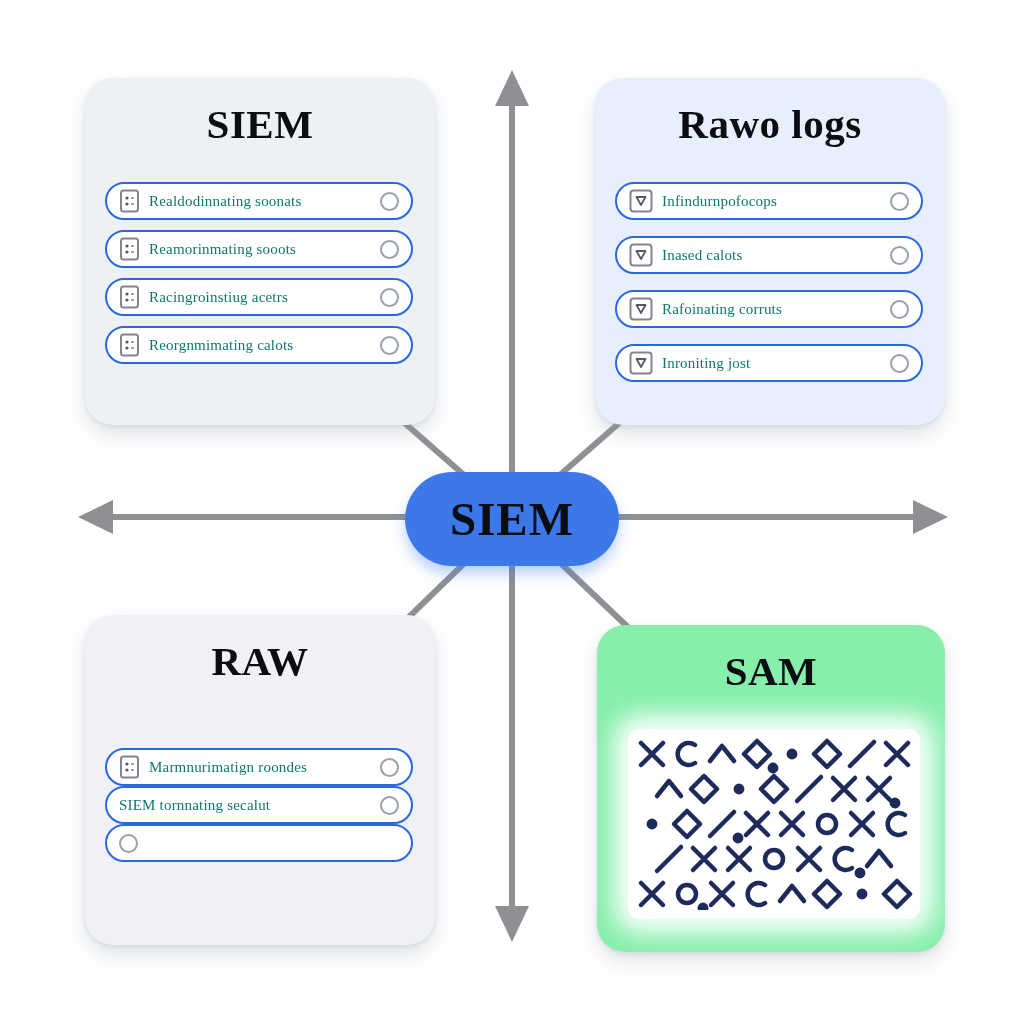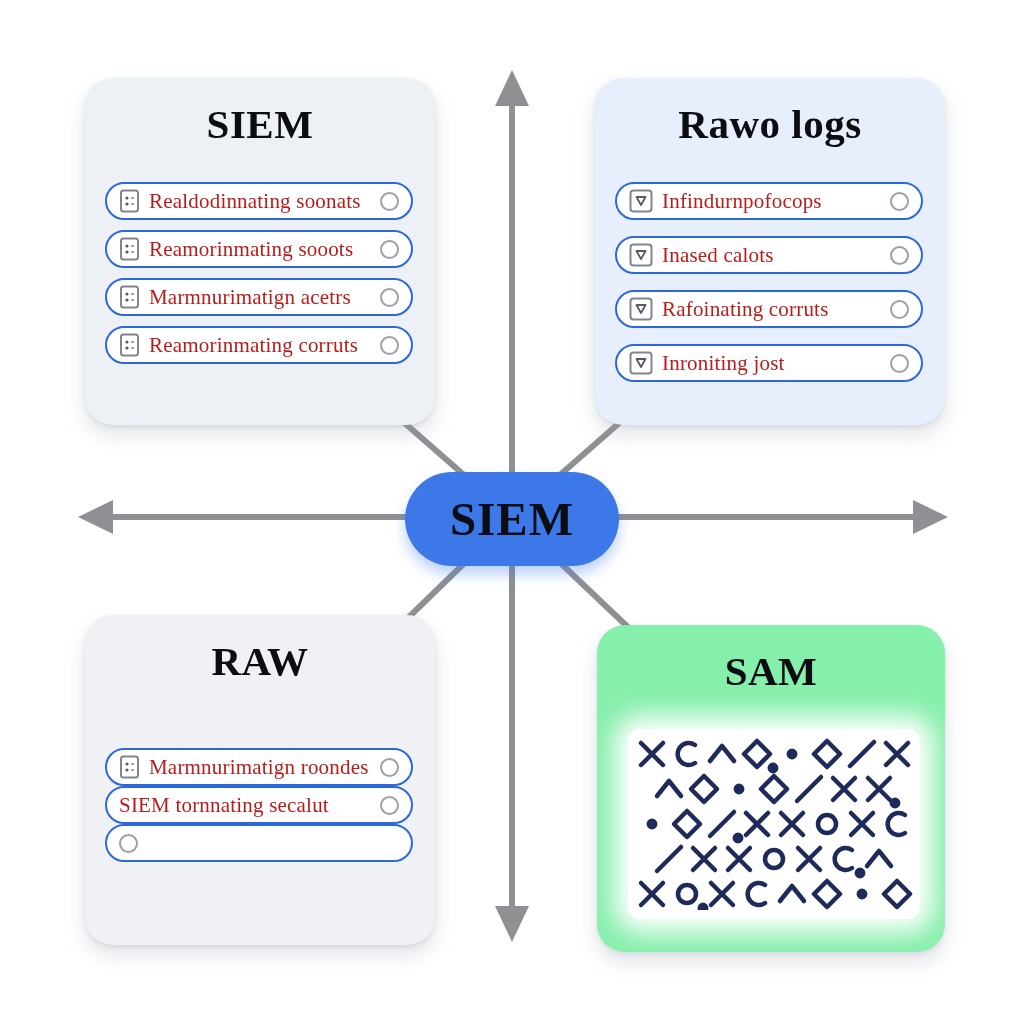--- a/index.html
+++ b/index.html
@@ -25,21 +25,21 @@
   
   .items{position:absolute;left:20px;right:22px;display:flex;flex-direction:column;}
   #panel-tl .items{top:104px;gap:10px;}
   #panel-tr .items{top:104px;gap:16px;}
   #panel-bl .items{top:133px;}
   .item{
     height:38px;background:#ffffff;border:2.5px solid #2c68dd;border-radius:20px;
     display:flex;align-items:center;padding:0 12px 0 12px;box-sizing:border-box;gap:9px;
   }
   .item .label{
-    flex:1;font-size:21px;color:#b91c1c;white-space:nowrap;overflow:hidden;
+    flex:1;font-size:15px;color:#0f766e;white-space:nowrap;overflow:hidden;
     letter-spacing:.2px;
   }
   .item .lead-icon{display:flex;align-items:center;flex:0 0 auto;}
   .item .radio{
     flex:0 0 auto;width:15px;height:15px;border:2px solid #9aa1ab;border-radius:50%;
     background:#fff;
   }
   
   #center-pill{
     position:absolute;z-index:2;left:405px;top:472px;width:214px;height:94px;
@@ -105,33 +105,33 @@
         </div>
         <div class="item">
           <span class="lead-icon">
             <svg width="21" height="24" viewBox="0 0 21 24">
               <rect x="2" y="1.5" width="17" height="21" rx="2.5" fill="none" stroke="#80858f" stroke-width="2"></rect>
               <circle cx="8" cy="9" r="1.6" fill="#555a63"></circle>
               <circle cx="8" cy="15" r="1.6" fill="#555a63"></circle>
               <path d="M12 9 h3 M12 15 h3" stroke="#80858f" stroke-width="1.6"></path>
             </svg>
           </span>
-          <span class="label">Marmnurimatign acetrs</span>
-          <span class="radio"></span>
-        </div>
-        <div class="item">
-          <span class="lead-icon">
-            <svg width="21" height="24" viewBox="0 0 21 24">
-              <rect x="2" y="1.5" width="17" height="21" rx="2.5" fill="none" stroke="#80858f" stroke-width="2"></rect>
-              <circle cx="8" cy="9" r="1.6" fill="#555a63"></circle>
-              <circle cx="8" cy="15" r="1.6" fill="#555a63"></circle>
-              <path d="M12 9 h3 M12 15 h3" stroke="#80858f" stroke-width="1.6"></path>
-            </svg>
-          </span>
-          <span class="label">Reamorinmating corruts</span>
+          <span class="label">Racingroinstiug acetrs</span>
+          <span class="radio"></span>
+        </div>
+        <div class="item">
+          <span class="lead-icon">
+            <svg width="21" height="24" viewBox="0 0 21 24">
+              <rect x="2" y="1.5" width="17" height="21" rx="2.5" fill="none" stroke="#80858f" stroke-width="2"></rect>
+              <circle cx="8" cy="9" r="1.6" fill="#555a63"></circle>
+              <circle cx="8" cy="15" r="1.6" fill="#555a63"></circle>
+              <path d="M12 9 h3 M12 15 h3" stroke="#80858f" stroke-width="1.6"></path>
+            </svg>
+          </span>
+          <span class="label">Reorgnmimating calots</span>
           <span class="radio"></span>
         </div>
       </div>
   </div>
 
   <div class="panel" id="panel-tr">
     <div class="panel-title">Rawo logs</div>
     <div class="items">
         <div class="item">
           <span class="lead-icon">

